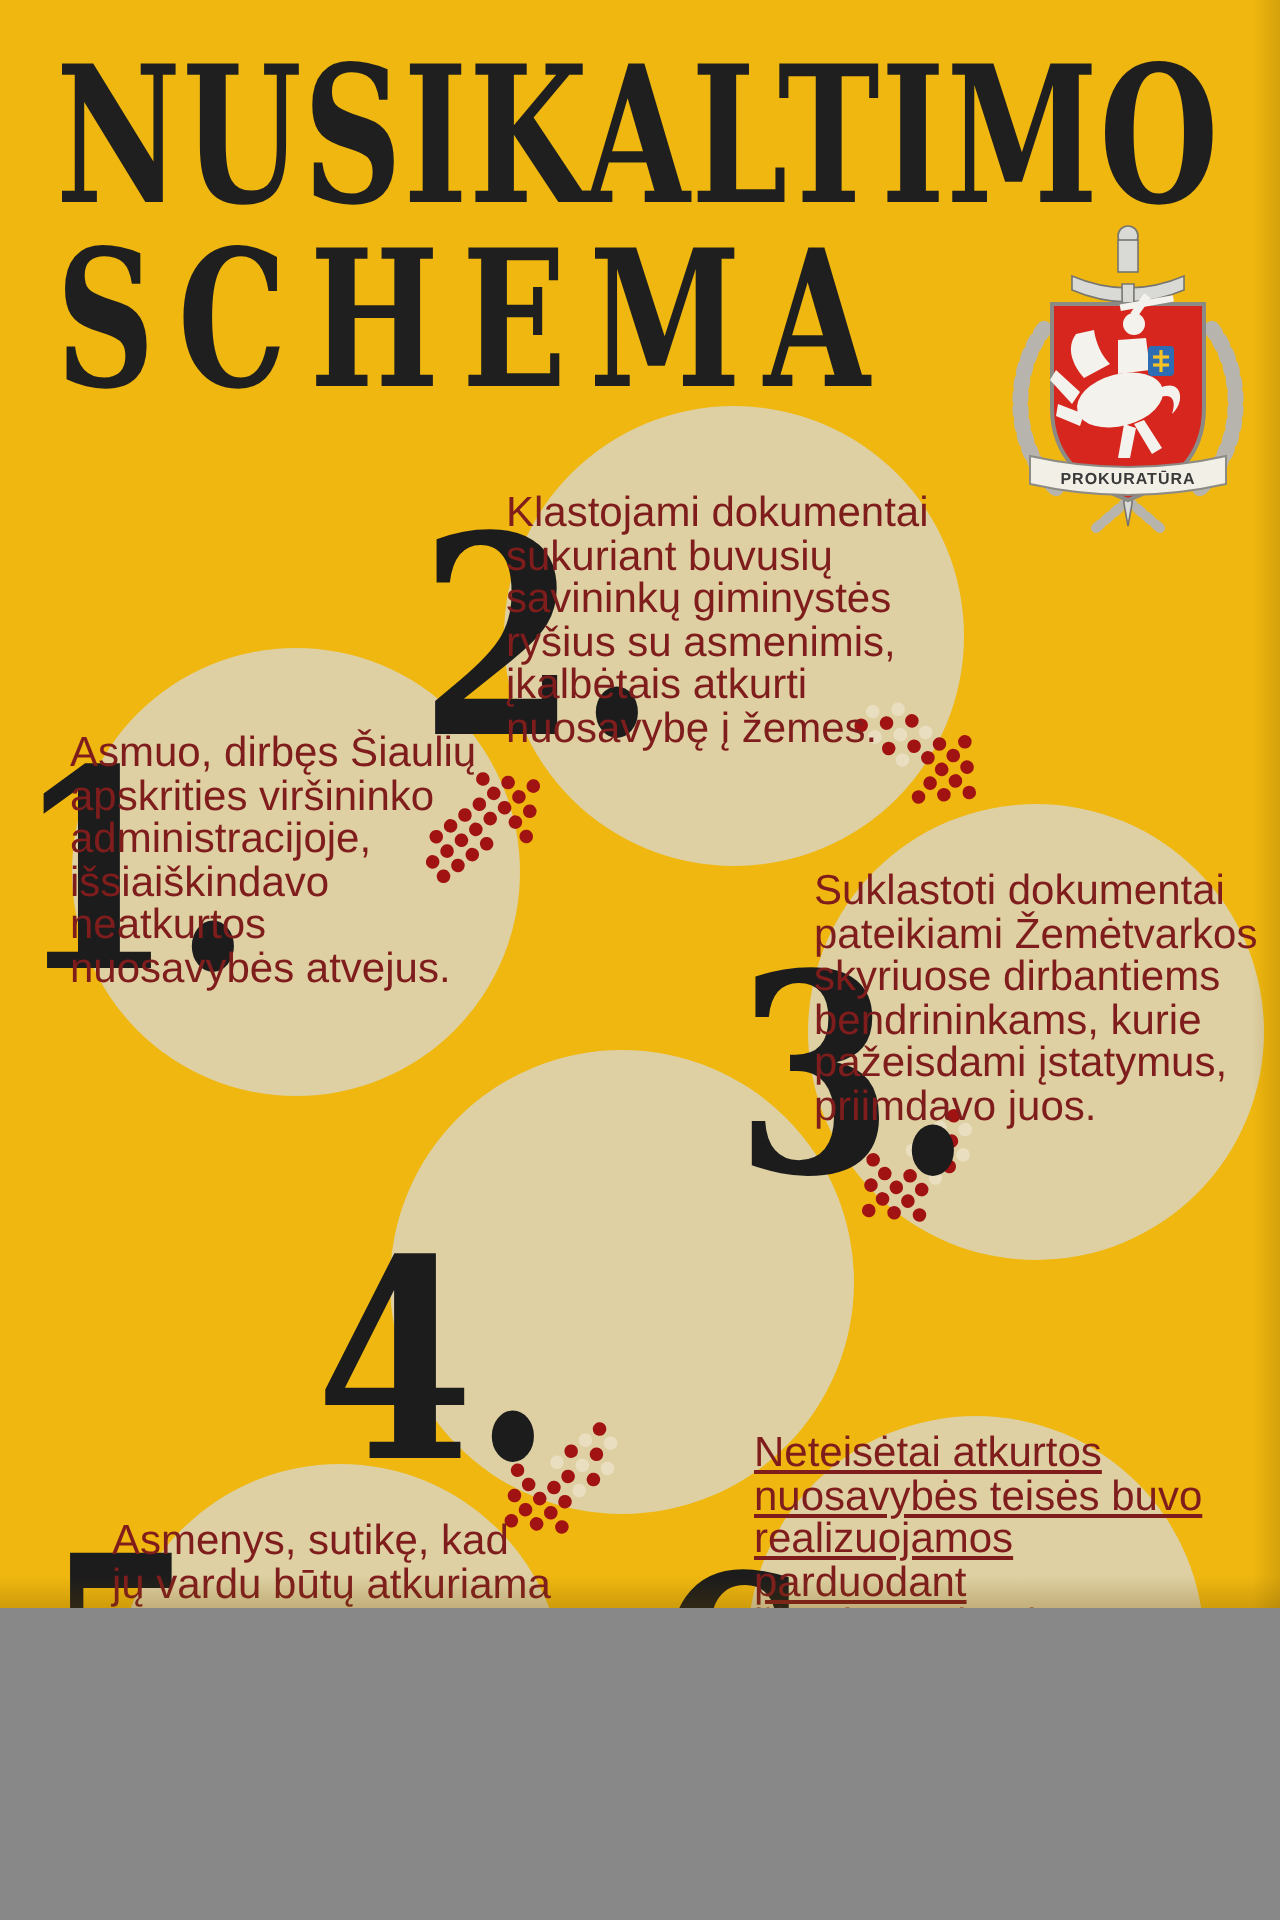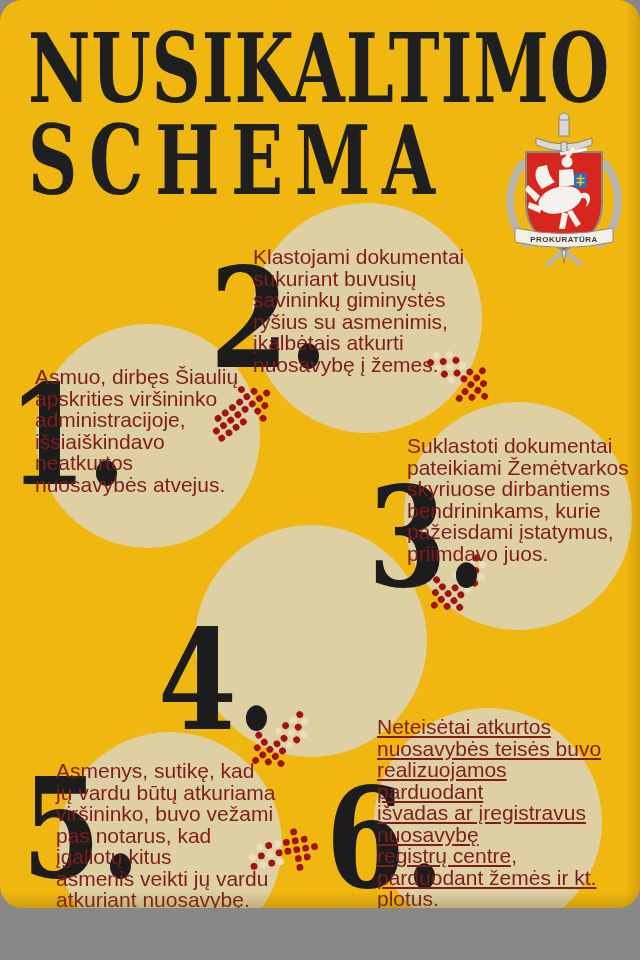--- a/index.html
+++ b/index.html
@@ -1,18 +1,18 @@
 <!DOCTYPE html>
 <html><head>
 <meta charset="utf-8">
 <style>
   html,body{margin:0;padding:0;background:#888;}
   #frame{
-    position:relative;width:640px;height:908px;overflow:hidden;
-    background:#EFB70F;font-family:"Liberation Sans",sans-serif;border-radius:22px;
+    position:relative;width:640px;height:804px;overflow:hidden;
+    background:#EFB70F;font-family:"Liberation Sans",sans-serif;
   }
   
   .title{position:absolute;left:28px;top:23px;margin:0;color:#1F1F1F;
     font-family:"DejaVu Serif",serif;font-weight:700;font-size:95px;line-height:92px;}
   .title span{display:block;transform:scaleX(0.72);transform-origin:left top;letter-spacing:1px;white-space:nowrap;}
   .title span.tl2{letter-spacing:16px;}
   
   .circle{position:absolute;border-radius:50%;background:#DED0A2;z-index:1;}
   .c1{left:36px;top:324px;width:224px;height:224px;}
   .c2{left:252px;top:203px;width:230px;height:230px;}

